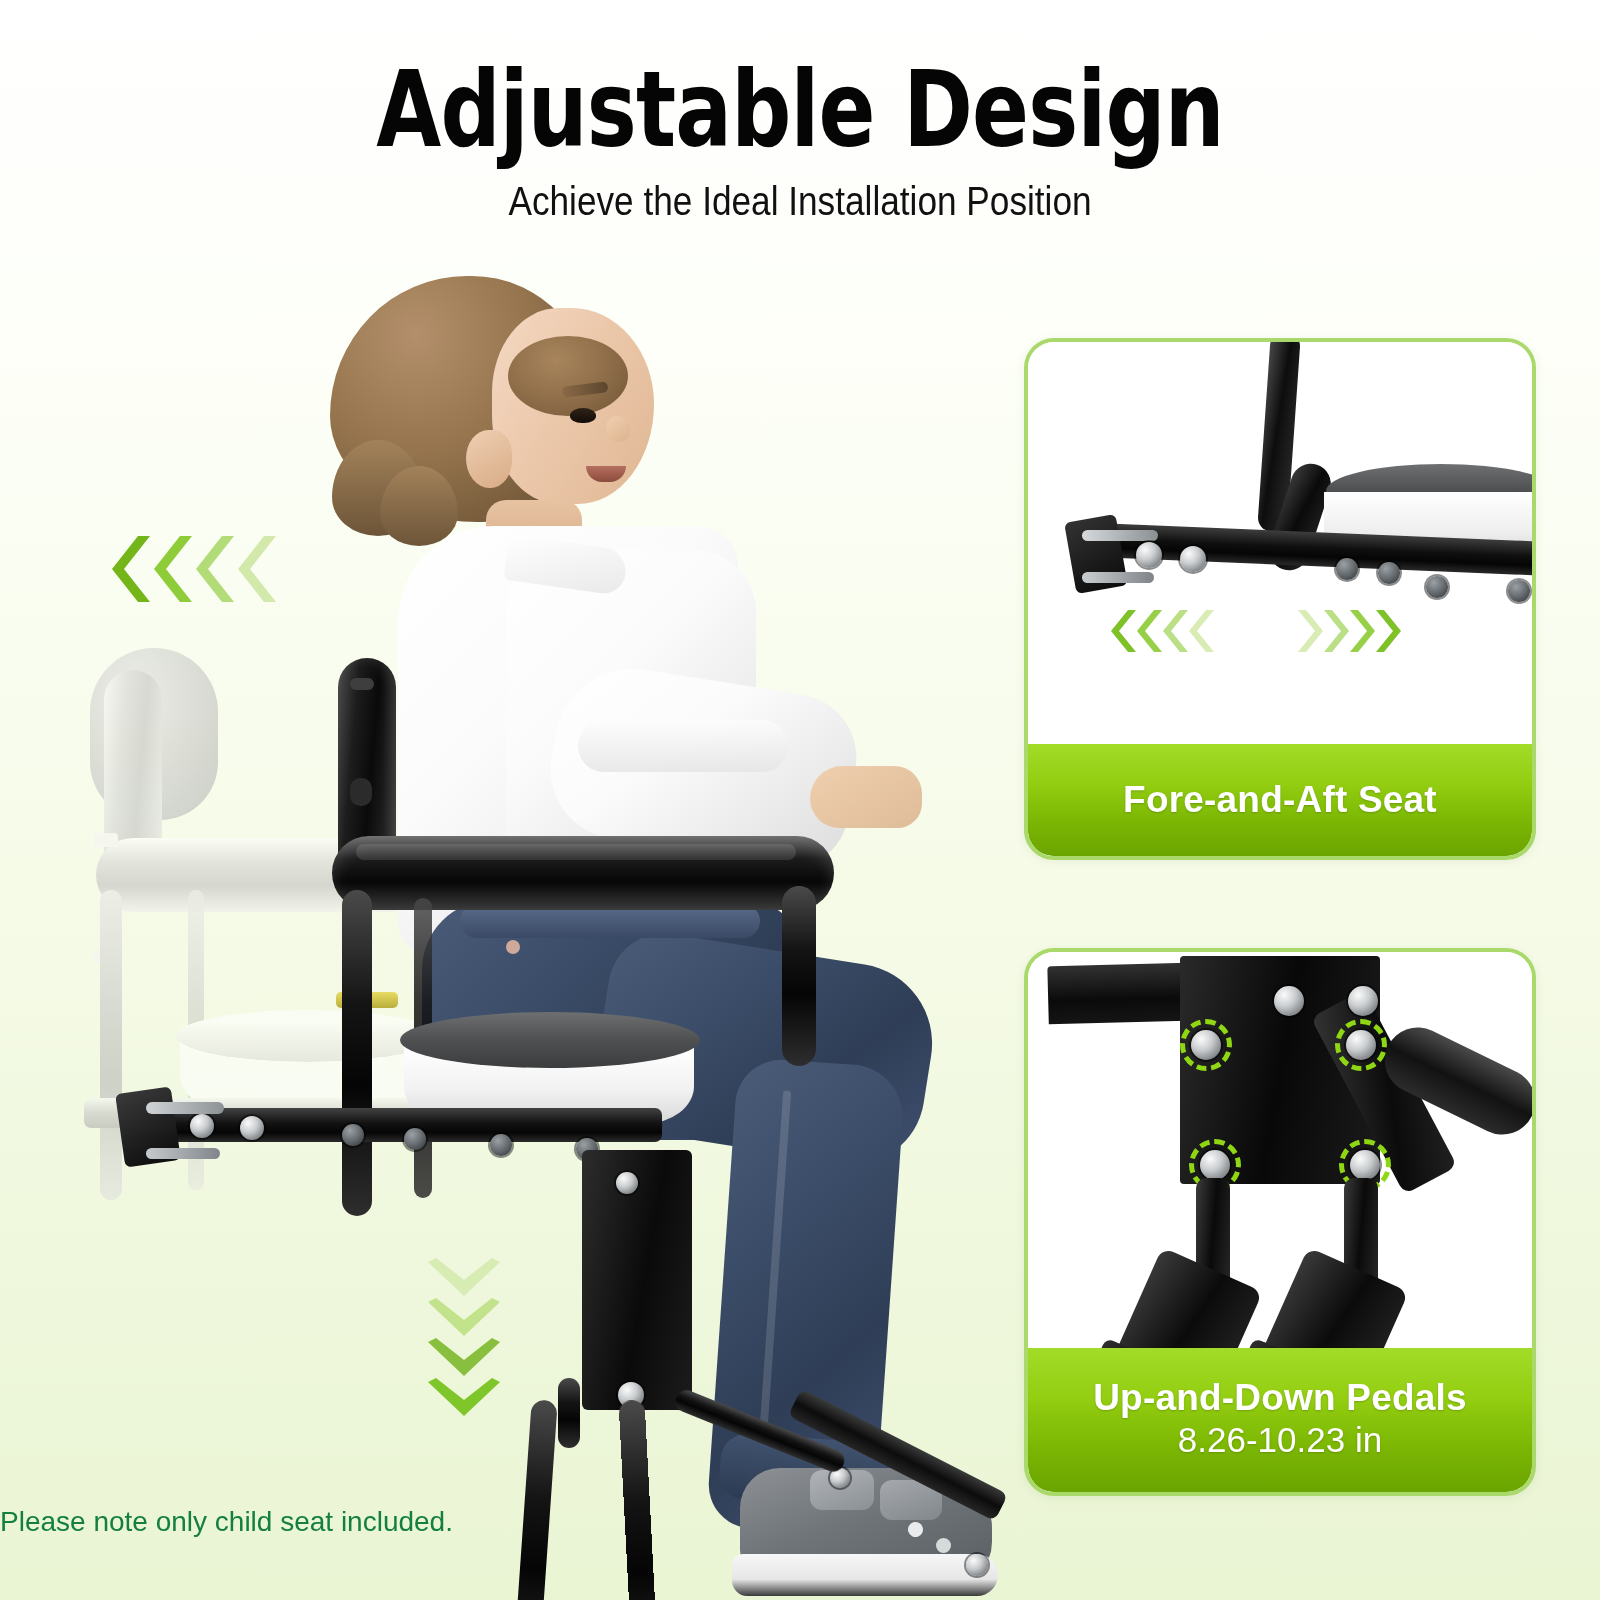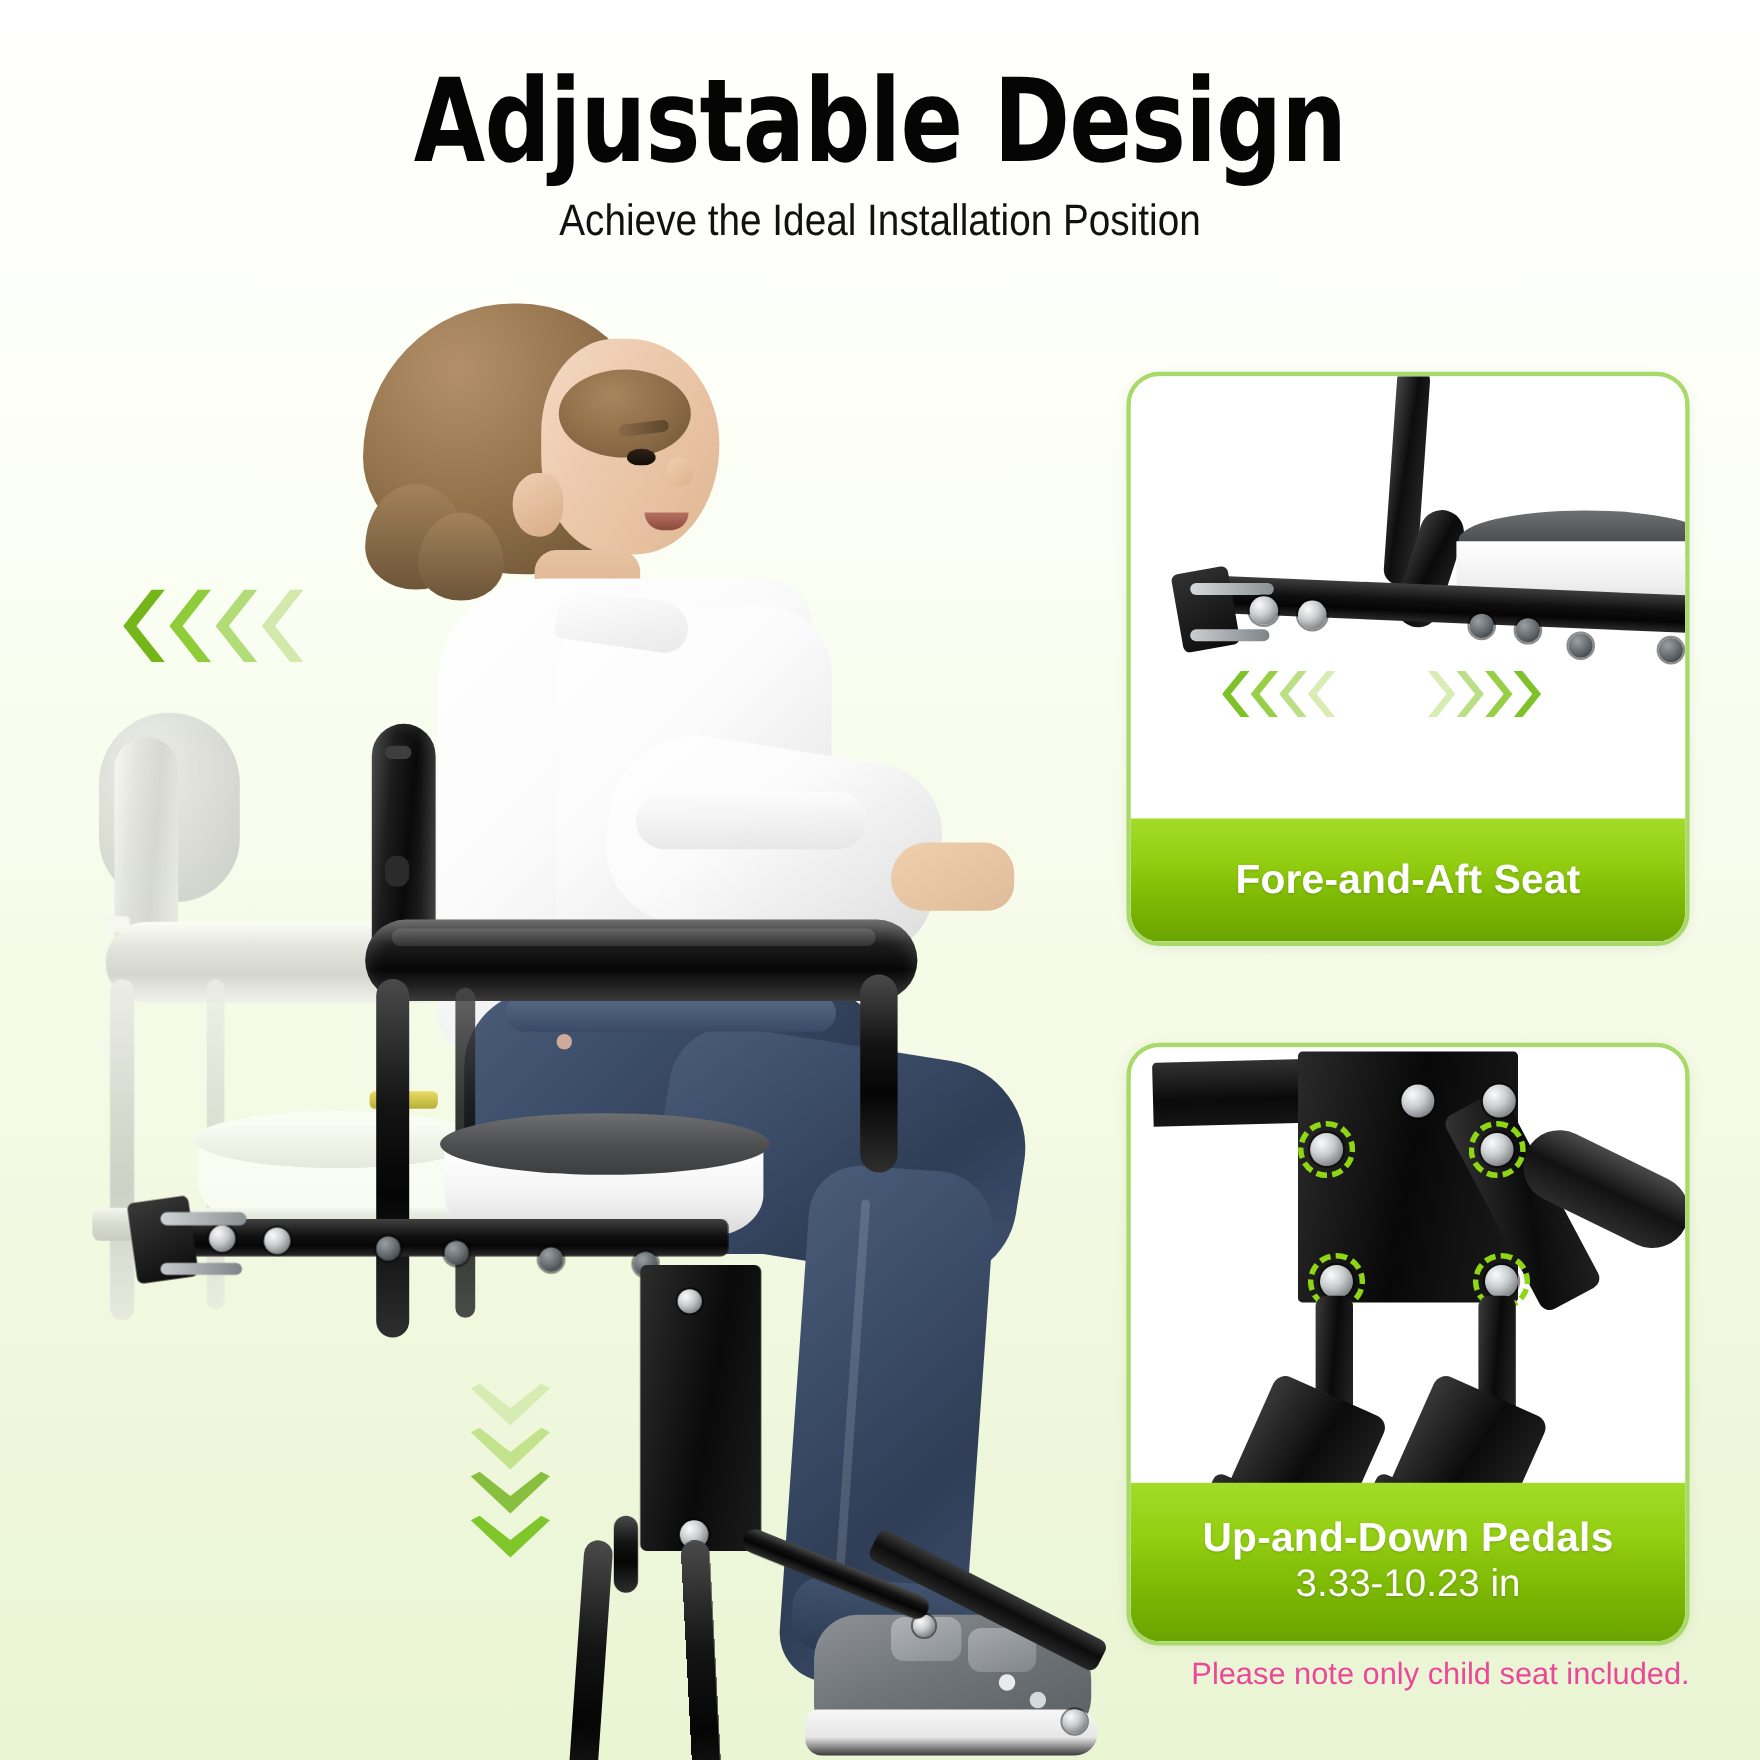--- a/index.html
+++ b/index.html
@@ -154,21 +154,21 @@
   .banner-sub   { font-size:35px; font-weight:normal; line-height:1.15; margin-top:2px; }
 
   .greenring {
     position:absolute; border:5px dashed #8fd613; border-radius:50%;
     width:52px; height:52px;
   }
 
   
   #footnote {
     position:absolute; left:0; top:1506px; width:1536px;
-    text-align:right; font-size:28px; color:#ec4899;
+    text-align:left; font-size:28px; color:#15803d;
   }
 </style>
 </head>
 <body>
 
 <div id="header">
   <div id="page-title">Adjustable Design</div>
   <div id="page-subtitle">Achieve the Ideal Installation Position</div>
 </div>
 
@@ -415,17 +415,17 @@
     <div style="position:absolute;left:250px;top:312px;width:110px;height:126px;border-radius:12px;
                 background:linear-gradient(100deg,#3a3a3a,#0b0b0b 52%,#232323);transform:rotate(24deg);"></div>
     <div style="position:absolute;left:64px;top:392px;width:44px;height:60px;border-radius:8px;
                 background:linear-gradient(100deg,#2f2f2f,#090909);transform:rotate(24deg);"></div>
     <div style="position:absolute;left:212px;top:392px;width:44px;height:60px;border-radius:8px;
                 background:linear-gradient(100deg,#2f2f2f,#090909);transform:rotate(24deg);"></div>
   </div>
 
   <div class="inset-banner">
     <div class="banner-title">Up-and-Down Pedals</div>
-    <div class="banner-sub">3.33-10.23 in</div>
+    <div class="banner-sub">8.26-10.23 in</div>
   </div>
 </div>
 
 <div id="footnote">Please note only child seat included.</div>
 
 </body></html>

